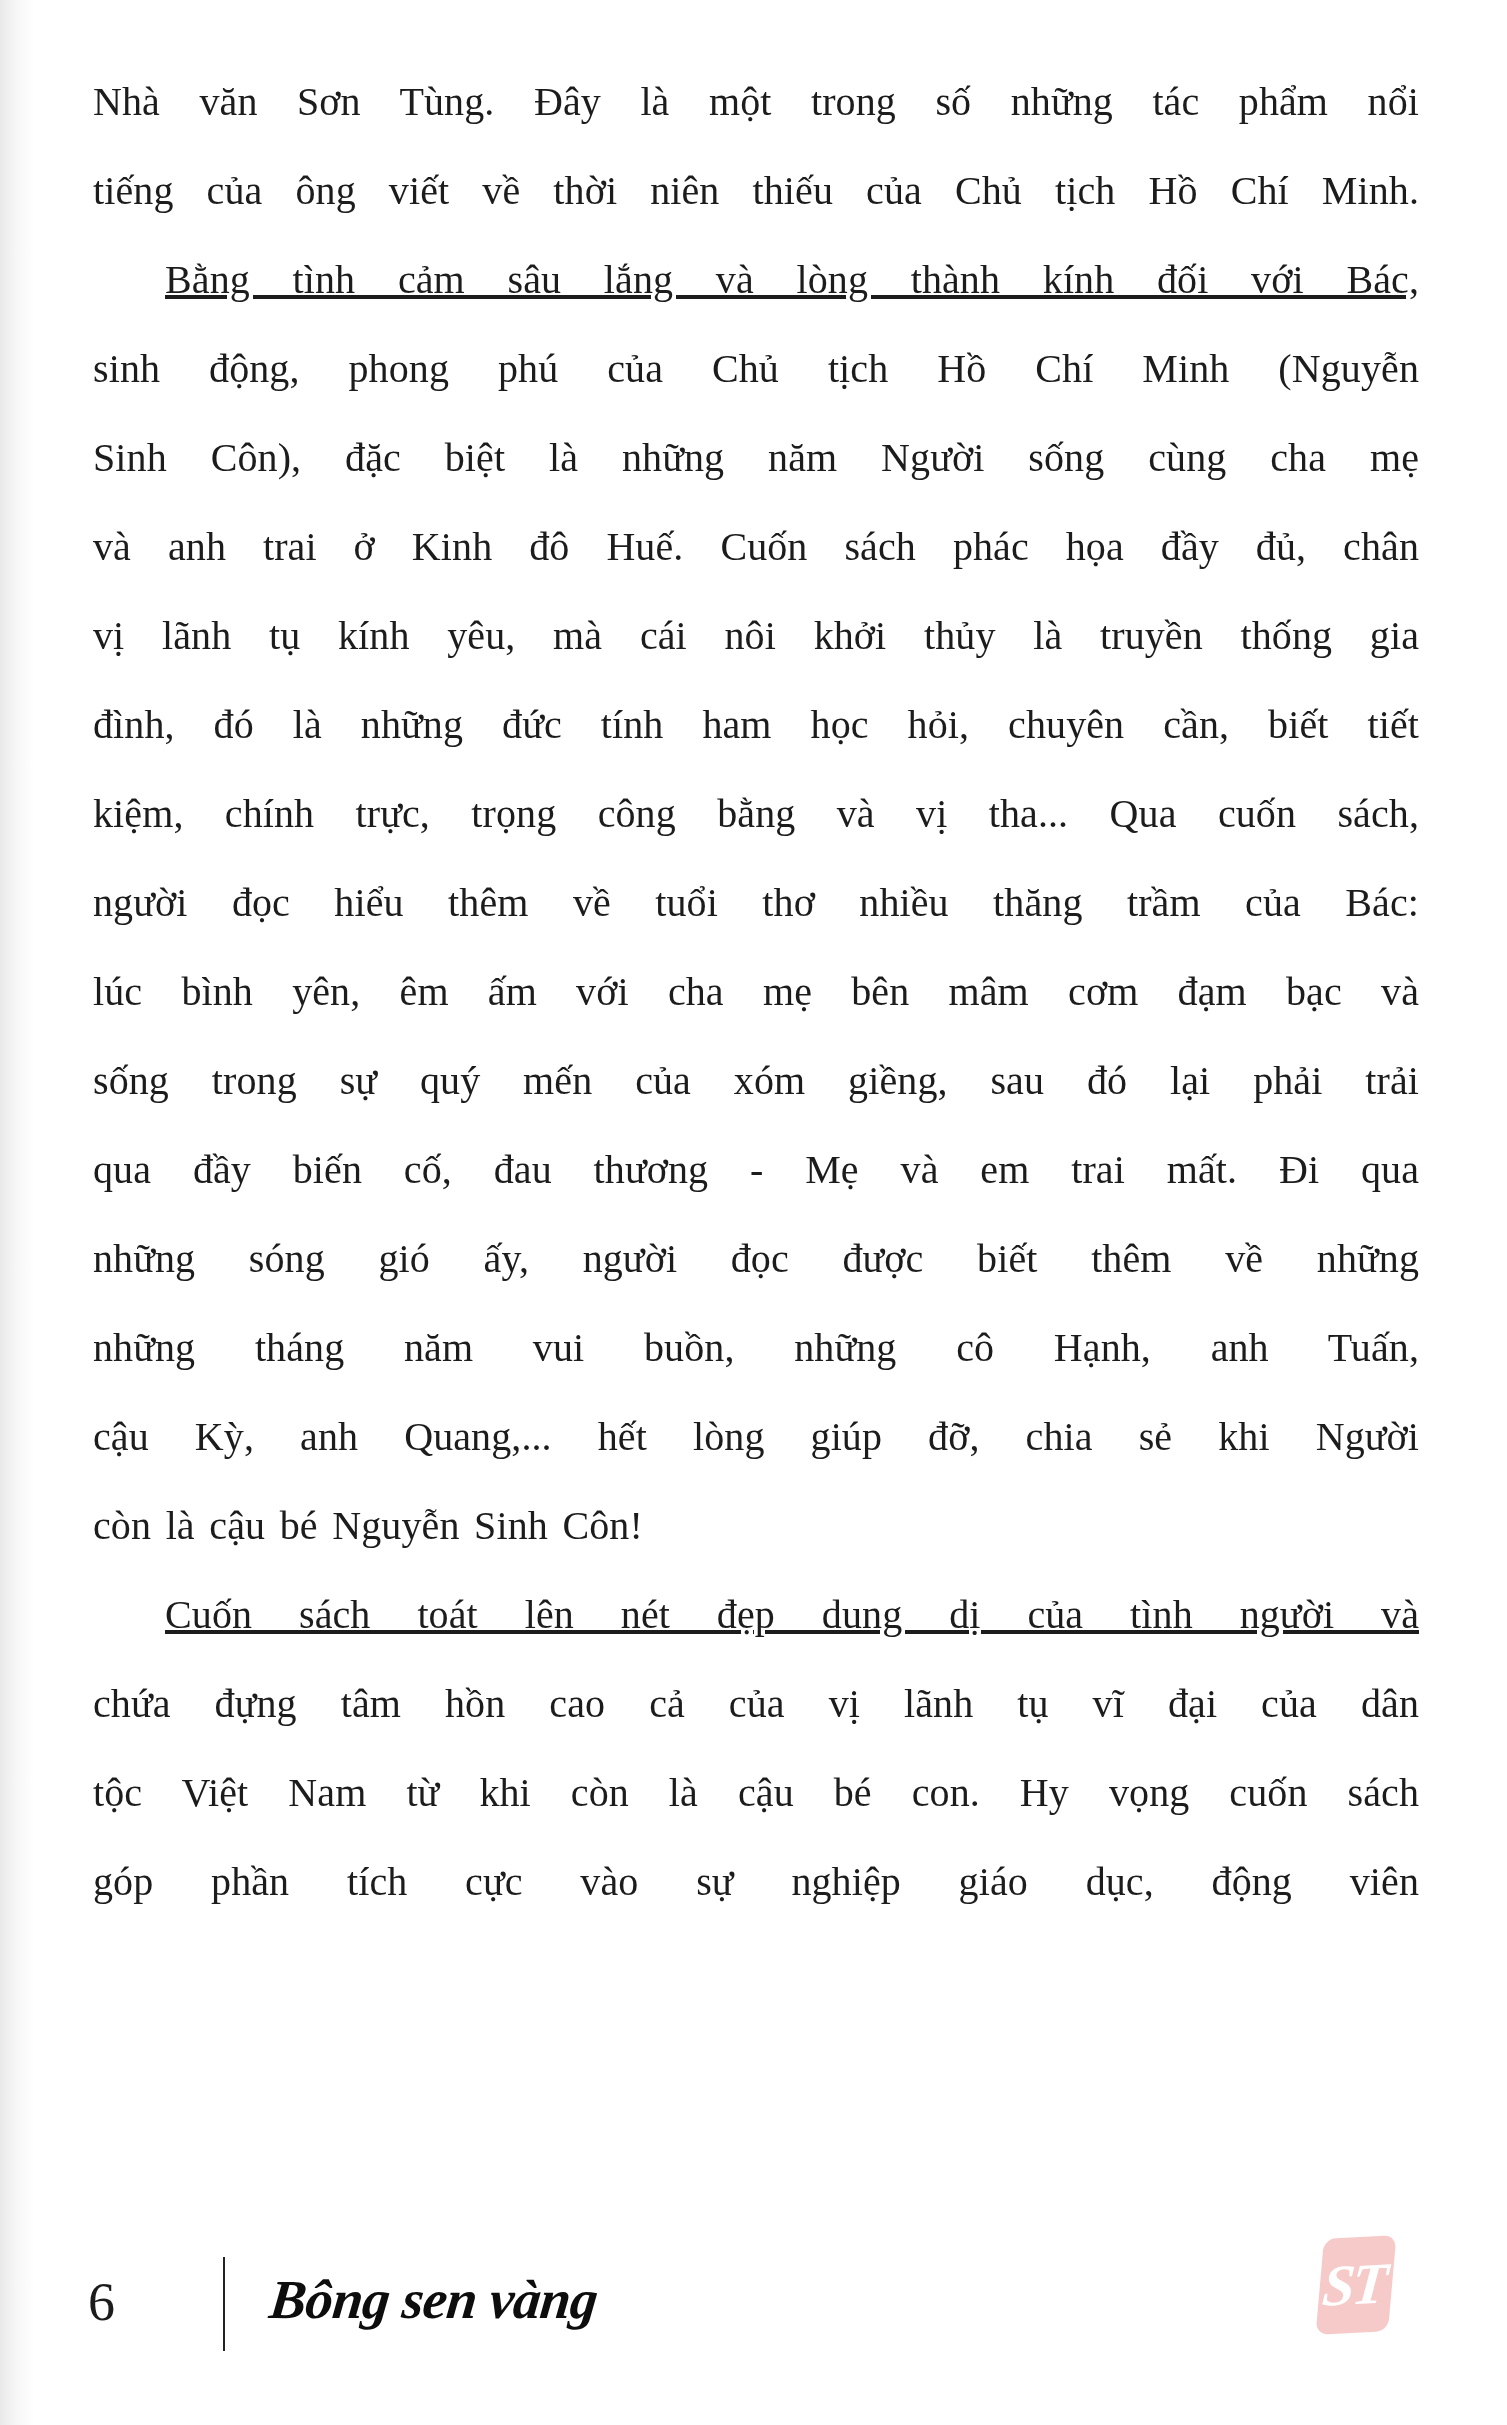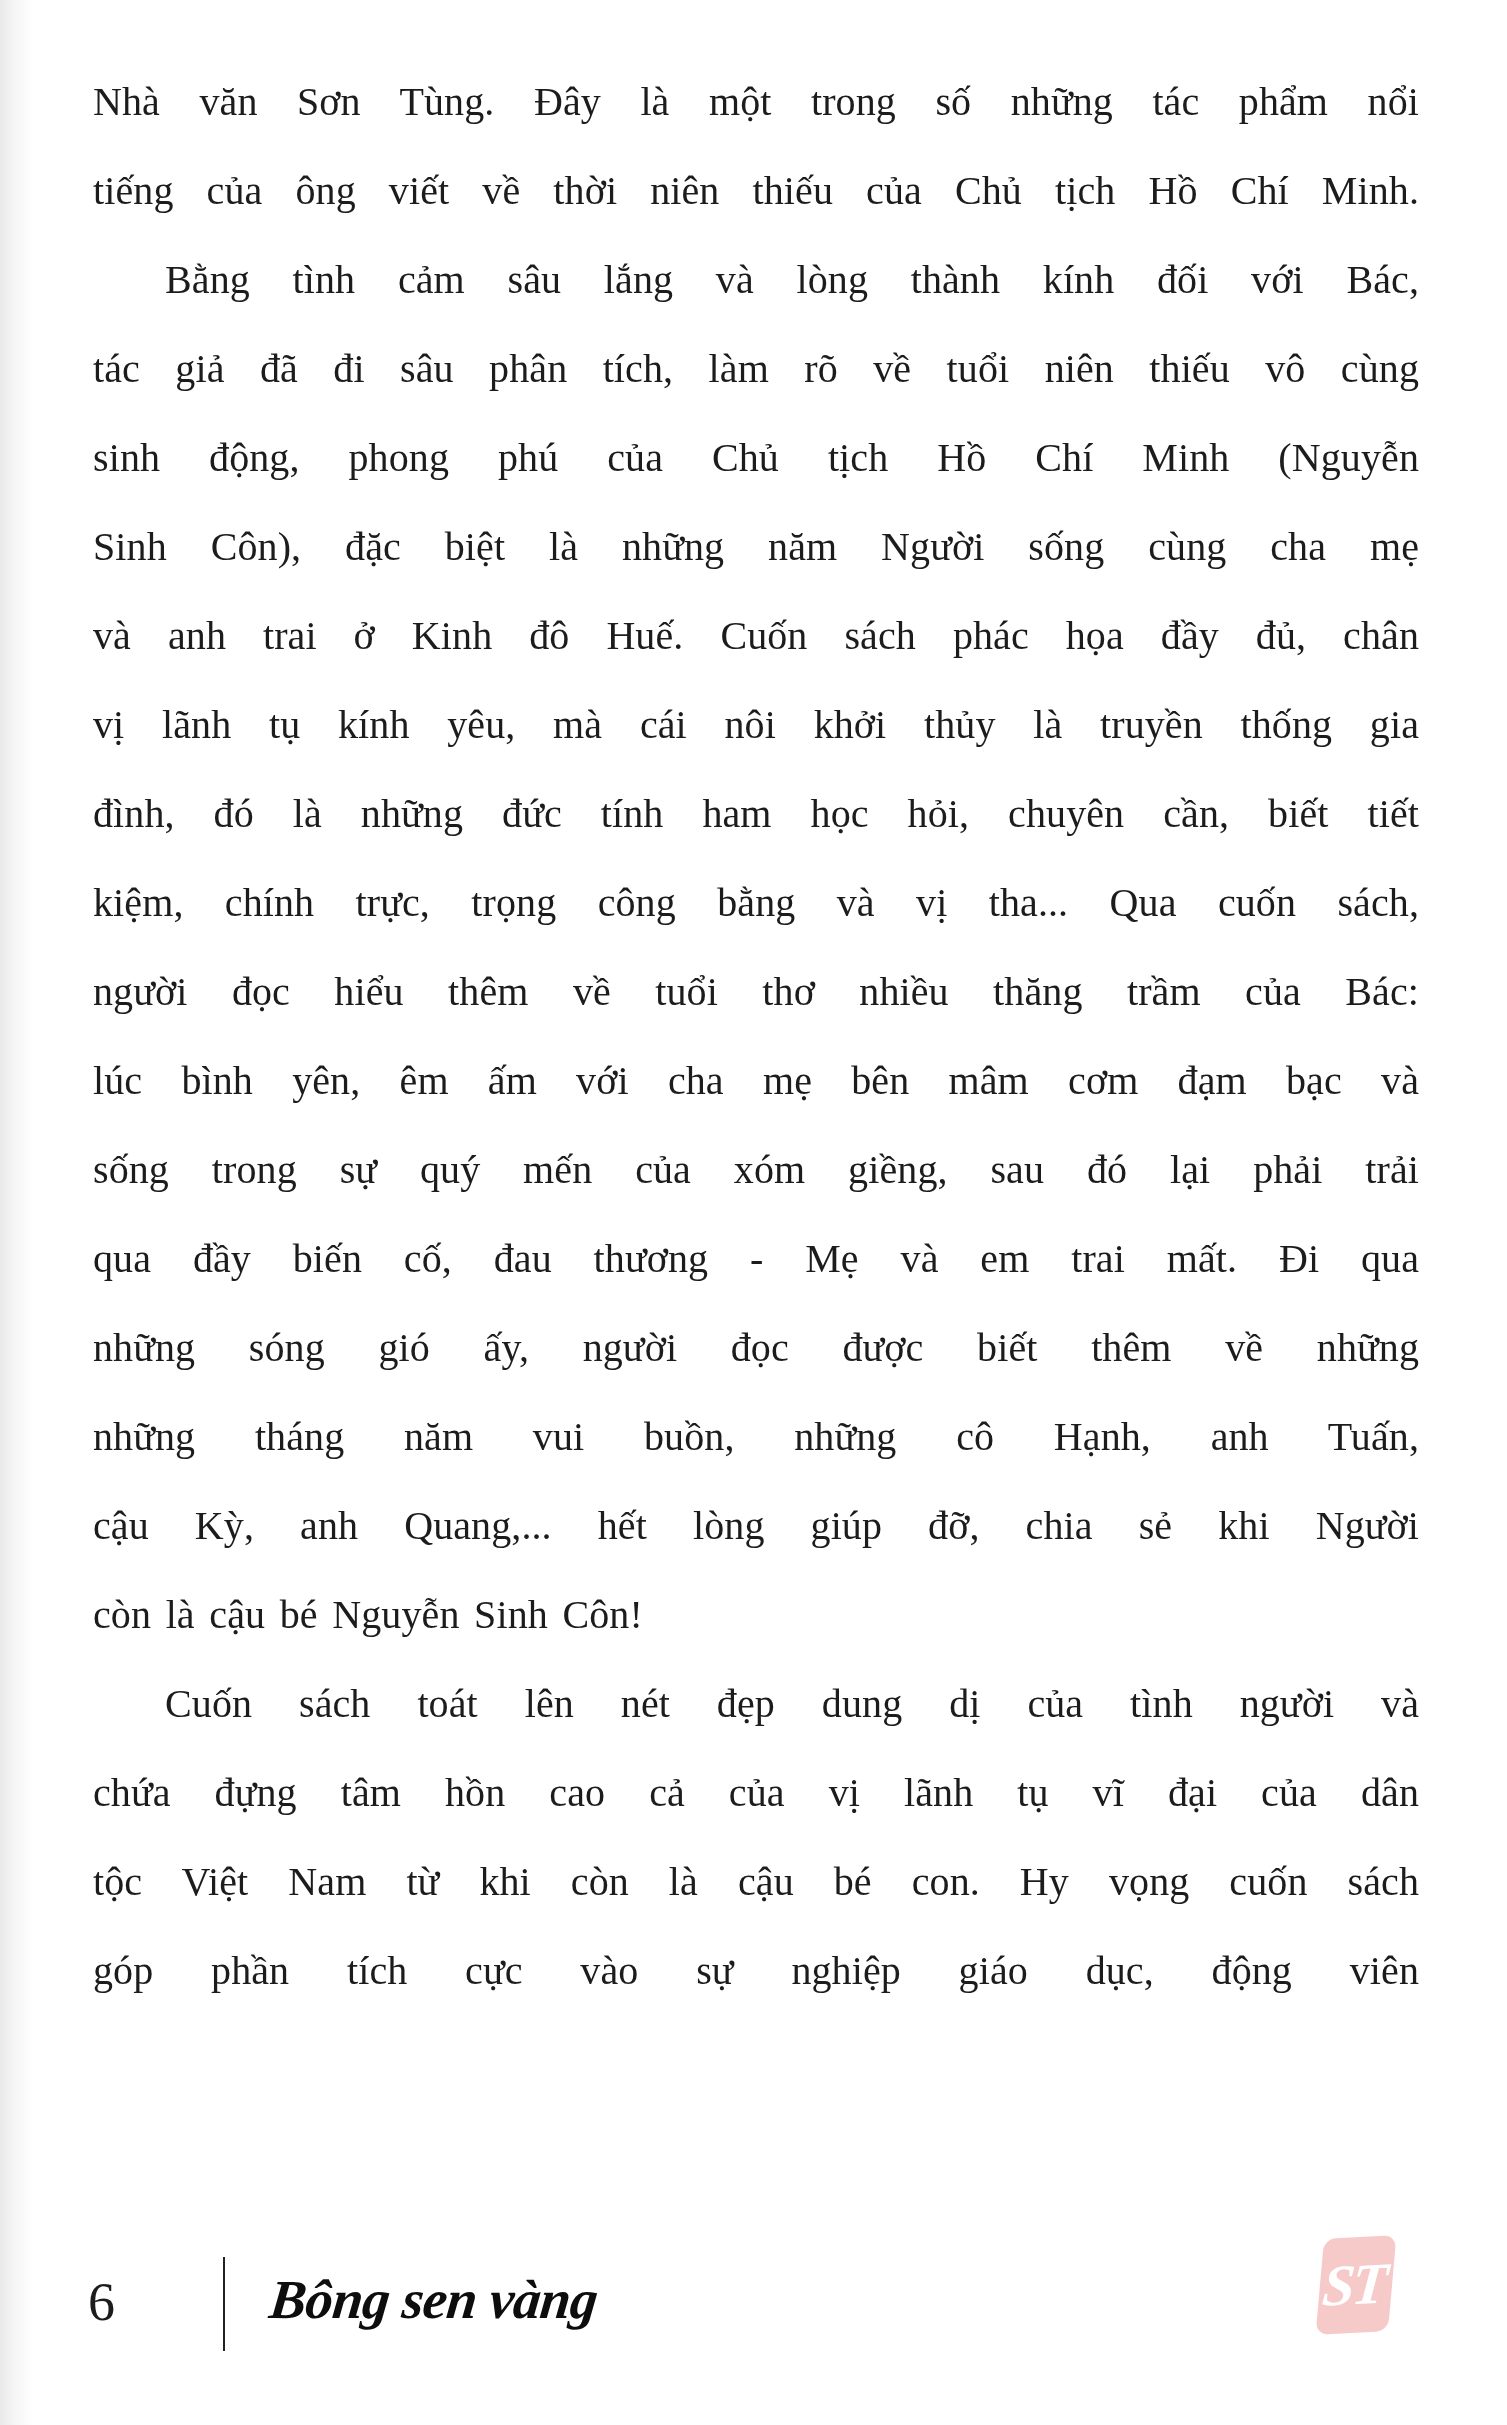--- a/index.html
+++ b/index.html
@@ -28,21 +28,21 @@
   .line {
     font-size: 40px;
     line-height: 89px;
     height: 89px;
     white-space: normal;
     text-align: justify;
     text-align-last: justify;
     letter-spacing: 0.1px;
     word-spacing: 4.5px;
   }
-  .line.indent { padding-left: 72px; }
+  .line.indent { padding-left: 72px; text-decoration: underline; }
   .line.left { text-align: left; text-align-last: left; }
   .page-num {
     position: absolute;
     left: 88px;
     top: 2275px;
     font-size: 54px;
     line-height: 1;
     color: #1c1c1c;
   }
   .footer-divider {
@@ -92,21 +92,20 @@
 <body>
 
 <div class="page">
   <div class="edge-shadow"></div>
 
   <div class="body-text">
 
   <div class="line">Nhà văn Sơn Tùng. Đây là một trong số những tác phẩm nổi</div>
       <div class="line">tiếng của ông viết về thời niên thiếu của Chủ tịch Hồ Chí Minh.</div>
       <div class="line indent">Bằng tình cảm sâu lắng và lòng thành kính đối với Bác,</div>
-      <div class="line">tác giả đã đi sâu phân tích, làm rõ về tuổi niên thiếu vô cùng</div>
       <div class="line">sinh động, phong phú của Chủ tịch Hồ Chí Minh (Nguyễn</div>
       <div class="line">Sinh Côn), đặc biệt là những năm Người sống cùng cha mẹ</div>
       <div class="line">và anh trai ở Kinh đô Huế. Cuốn sách phác họa đầy đủ, chân</div>
       <div class="line">vị lãnh tụ kính yêu, mà cái nôi khởi thủy là truyền thống gia</div>
       <div class="line">đình, đó là những đức tính ham học hỏi, chuyên cần, biết tiết</div>
       <div class="line">kiệm, chính trực, trọng công bằng và vị tha... Qua cuốn sách,</div>
       <div class="line">người đọc hiểu thêm về tuổi thơ nhiều thăng trầm của Bác:</div>
       <div class="line">lúc bình yên, êm ấm với cha mẹ bên mâm cơm đạm bạc và</div>
       <div class="line">sống trong sự quý mến của xóm giềng, sau đó lại phải trải</div>
       <div class="line">qua đầy biến cố, đau thương - Mẹ và em trai mất. Đi qua</div>

